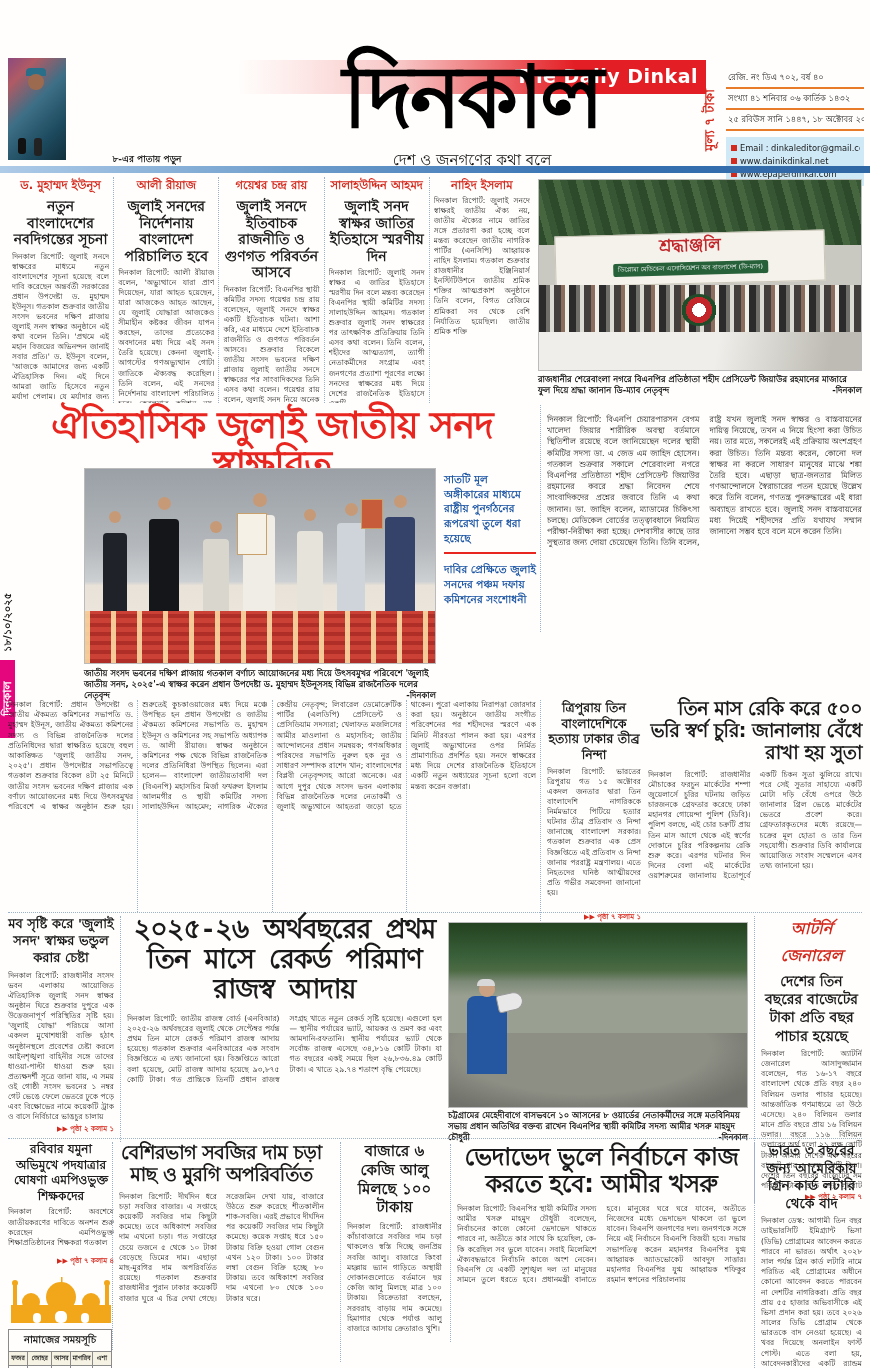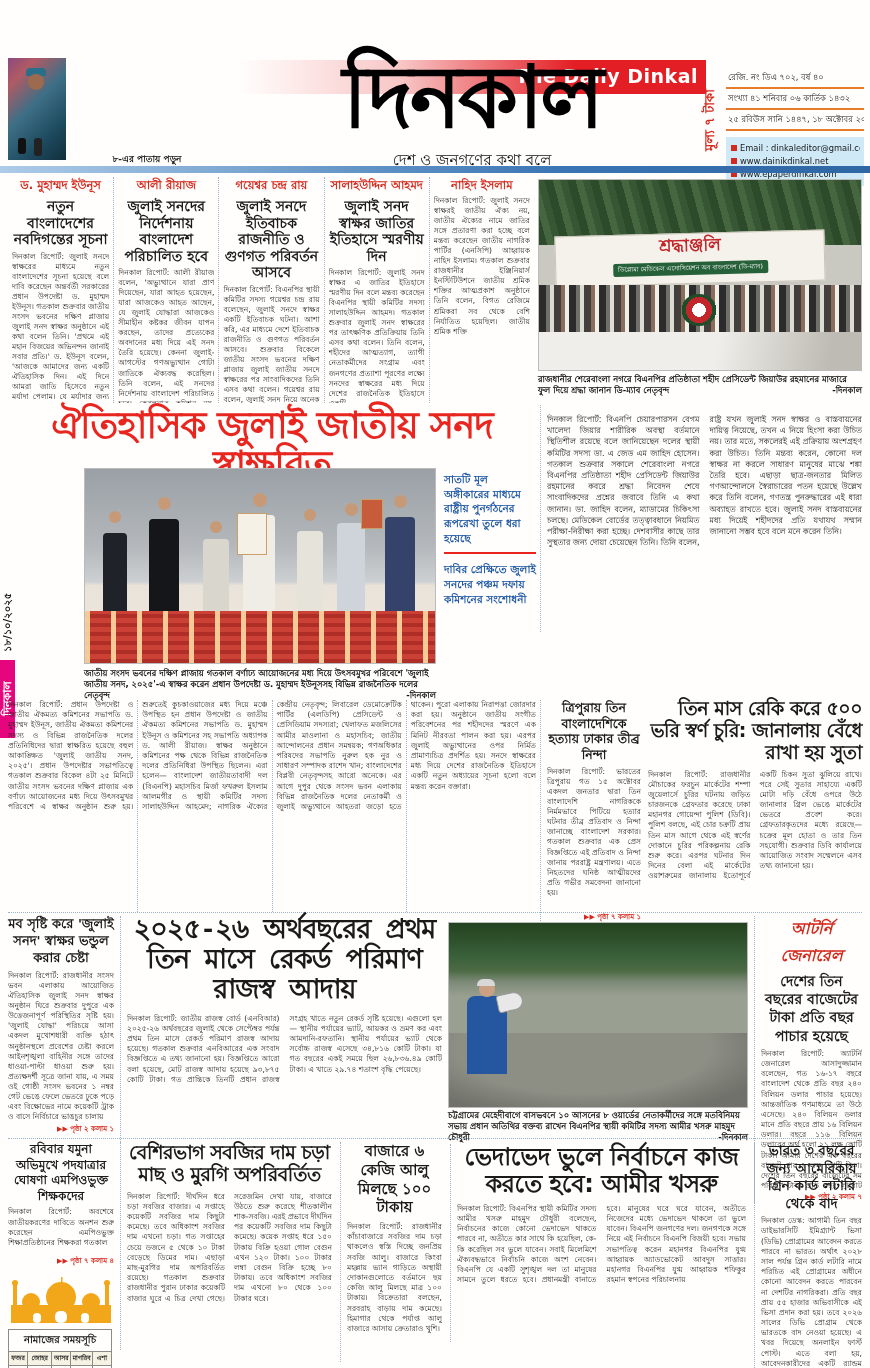--- a/index.html
+++ b/index.html
@@ -139,21 +139,21 @@
   .teachers { position:absolute; left:8px; top:1142px; width:106px; }
   .tea-head { font-size:12px; font-weight:bold; text-align:center; line-height:1.3; }
   .tea-body { margin-top:3px; font-size:7.5px; line-height:1.35; height:46px; overflow:hidden; text-align:justify; }
   .mosque { margin-top:4px; text-align:center; }
   .prayer { margin-top:2px; width:104px; border-collapse:collapse; }
   .prayer td, .prayer th { border:1px solid #8a8a8a; text-align:center; }
   .prayer .pt-title { font-size:10px; font-weight:bold; padding:2px 0; }
   .prayer .pt-h { font-size:6.2px; font-weight:bold; padding:1px 0; background:#f7f3e4; }
   .prayer .pt-v { font-size:6.8px; font-weight:bold; padding:1px 0; }
 
-  .veg { position:absolute; left:120px; top:1142px; width:212px; padding-left:6px; border-left:1px dotted #9ab2cc; }
+  .veg { position:absolute; left:112px; top:1142px; width:212px; padding-left:6px; border-left:1px dotted #9ab2cc; }
   .veg-head { font-size:19px; font-weight:bold; text-align:center; line-height:1.15; letter-spacing:-.5px; }
   .veg-body { margin-top:6px; font-size:7.5px; line-height:1.36; column-count:2; column-gap:9px; height:158px; overflow:hidden; text-align:justify; }
   .potato { position:absolute; left:340px; top:1142px; width:102px; padding-left:6px; border-left:1px dotted #9ab2cc; }
   .pot-head { font-size:15px; font-weight:bold; text-align:center; line-height:1.25; }
   .pot-body { margin-top:5px; font-size:7.5px; line-height:1.36; height:140px; overflow:hidden; text-align:justify; }
   .khasru { position:absolute; left:450px; top:1144px; width:296px; padding-left:6px; border-left:1px dotted #9ab2cc; }
   .kh-head { font-size:24px; font-weight:bold; text-align:center; line-height:1.12; letter-spacing:-.5px; }
   .kh-body { margin-top:6px; font-size:7.5px; line-height:1.36; column-count:2; column-gap:10px; height:138px; overflow:hidden; text-align:justify; }
   .greencard { position:absolute; left:754px; top:1142px; width:108px; padding-left:6px; border-left:1px dotted #9ab2cc; }
   .gc-head { font-size:13.5px; font-weight:bold; text-align:center; line-height:1.3; }

